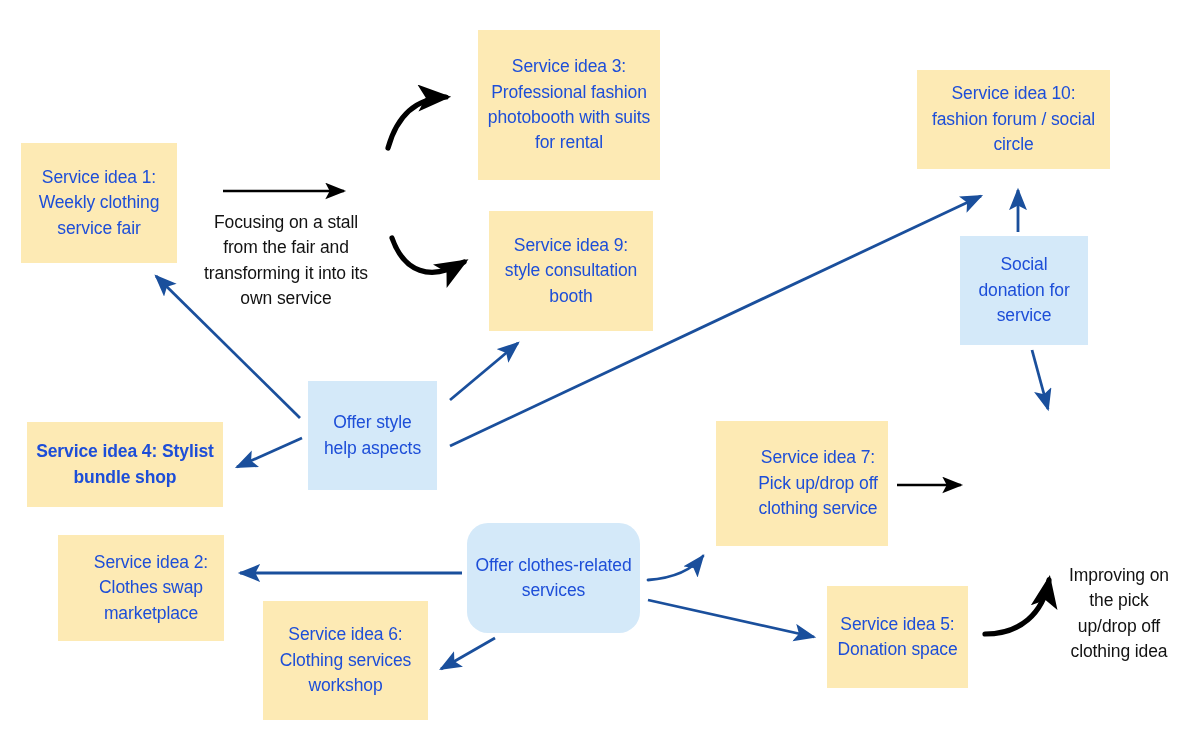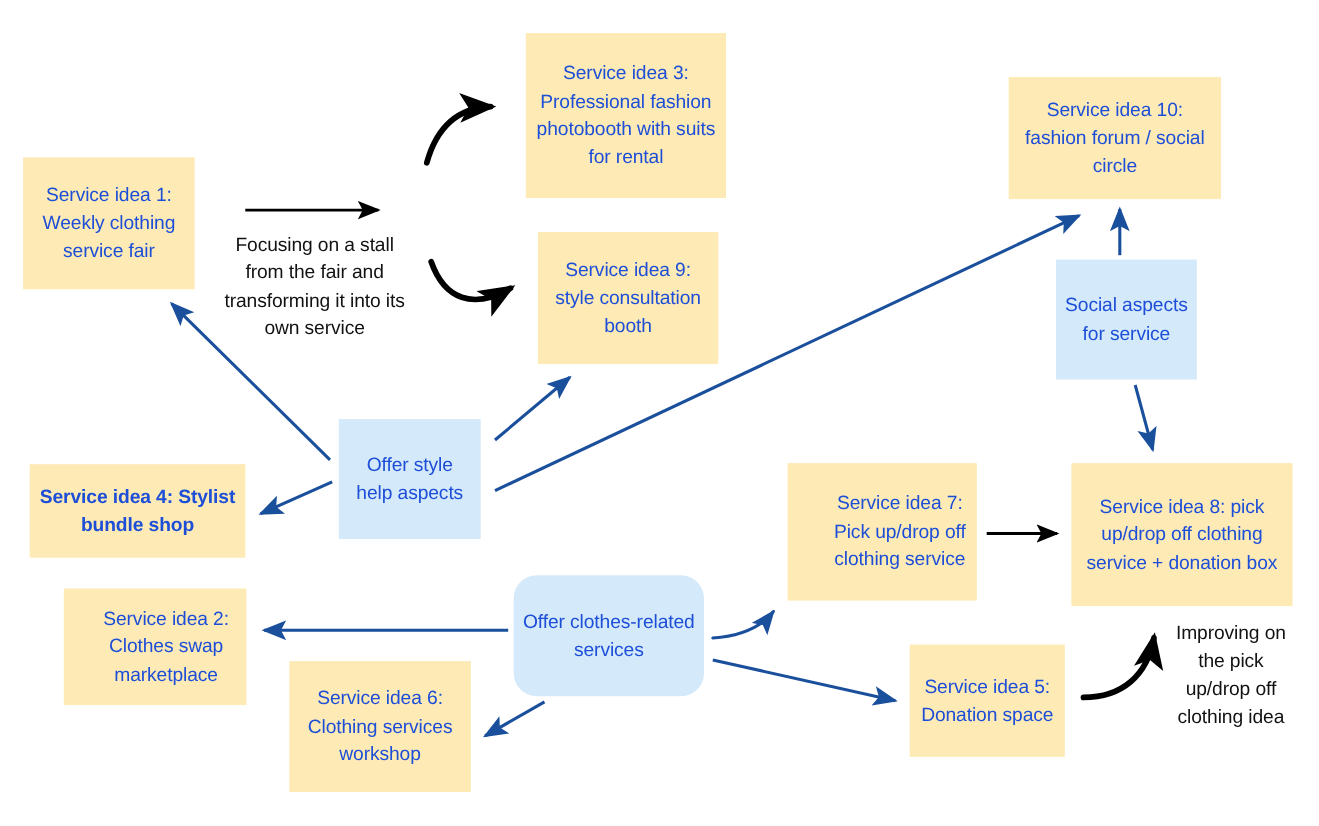--- a/index.html
+++ b/index.html
@@ -104,26 +104,26 @@
   </div>
 
   <div class="node yellow" style="left:478px; top:30px; width:182px; height:150px;">
     <span>Service idea 3: Professional fashion photobooth with suits for rental</span>
   </div>
 
   <div class="node yellow" style="left:489px; top:211px; width:164px; height:120px;">
     <span>Service idea 9: style consultation booth</span>
   </div>
 
-  <div class="node yellow" style="left:917px; top:70px; width:193px; height:111px;">
+  <div class="node yellow" style="left:917px; top:70px; width:193px; height:99px;">
     <span>Service idea 10: fashion forum / social circle</span>
   </div>
 
   <div class="node blue" style="left:960px; top:236px; width:128px; height:109px;">
-    <span>Social aspects for service</span>
+    <span>Social donation for service</span>
   </div>
 
   <div class="node blue" style="left:308px; top:381px; width:129px; height:109px;">
     <span>Offer style help aspects</span>
   </div>
 
   <div class="node yellow" style="left:27px; top:422px; width:196px; height:85px;font-weight:bold;">
     <span>Service idea 4: Stylist bundle shop</span>
   </div>
 
@@ -136,23 +136,20 @@
   </div>
 
   <div class="node blue" style="left:467px; top:523px; width:173px; height:110px;border-radius:21px;">
     <span>Offer clothes-related services</span>
   </div>
 
   <div class="node yellow" style="left:716px; top:421px; width:172px; height:125px;padding-left:40px;">
     <span>Service idea 7: Pick up/drop off clothing service</span>
   </div>
 
-  <div class="node yellow" style="left:974px; top:421px; width:201px; height:130px;">
-    <span>Service idea 8: pick up/drop off clothing service + donation box</span>
-  </div>
 
   <div class="node yellow" style="left:827px; top:586px; width:141px; height:102px;">
     <span>Service idea 5: Donation space</span>
   </div>
 
   <div class="label" style="left:196px; top:210px; width:180px;">Focusing on a stall from the fair and transforming it into its own service</div>
 
   <div class="label" style="left:1060px; top:563px; width:118px;">Improving on the pick up/drop off clothing idea</div>
 
 </div>

